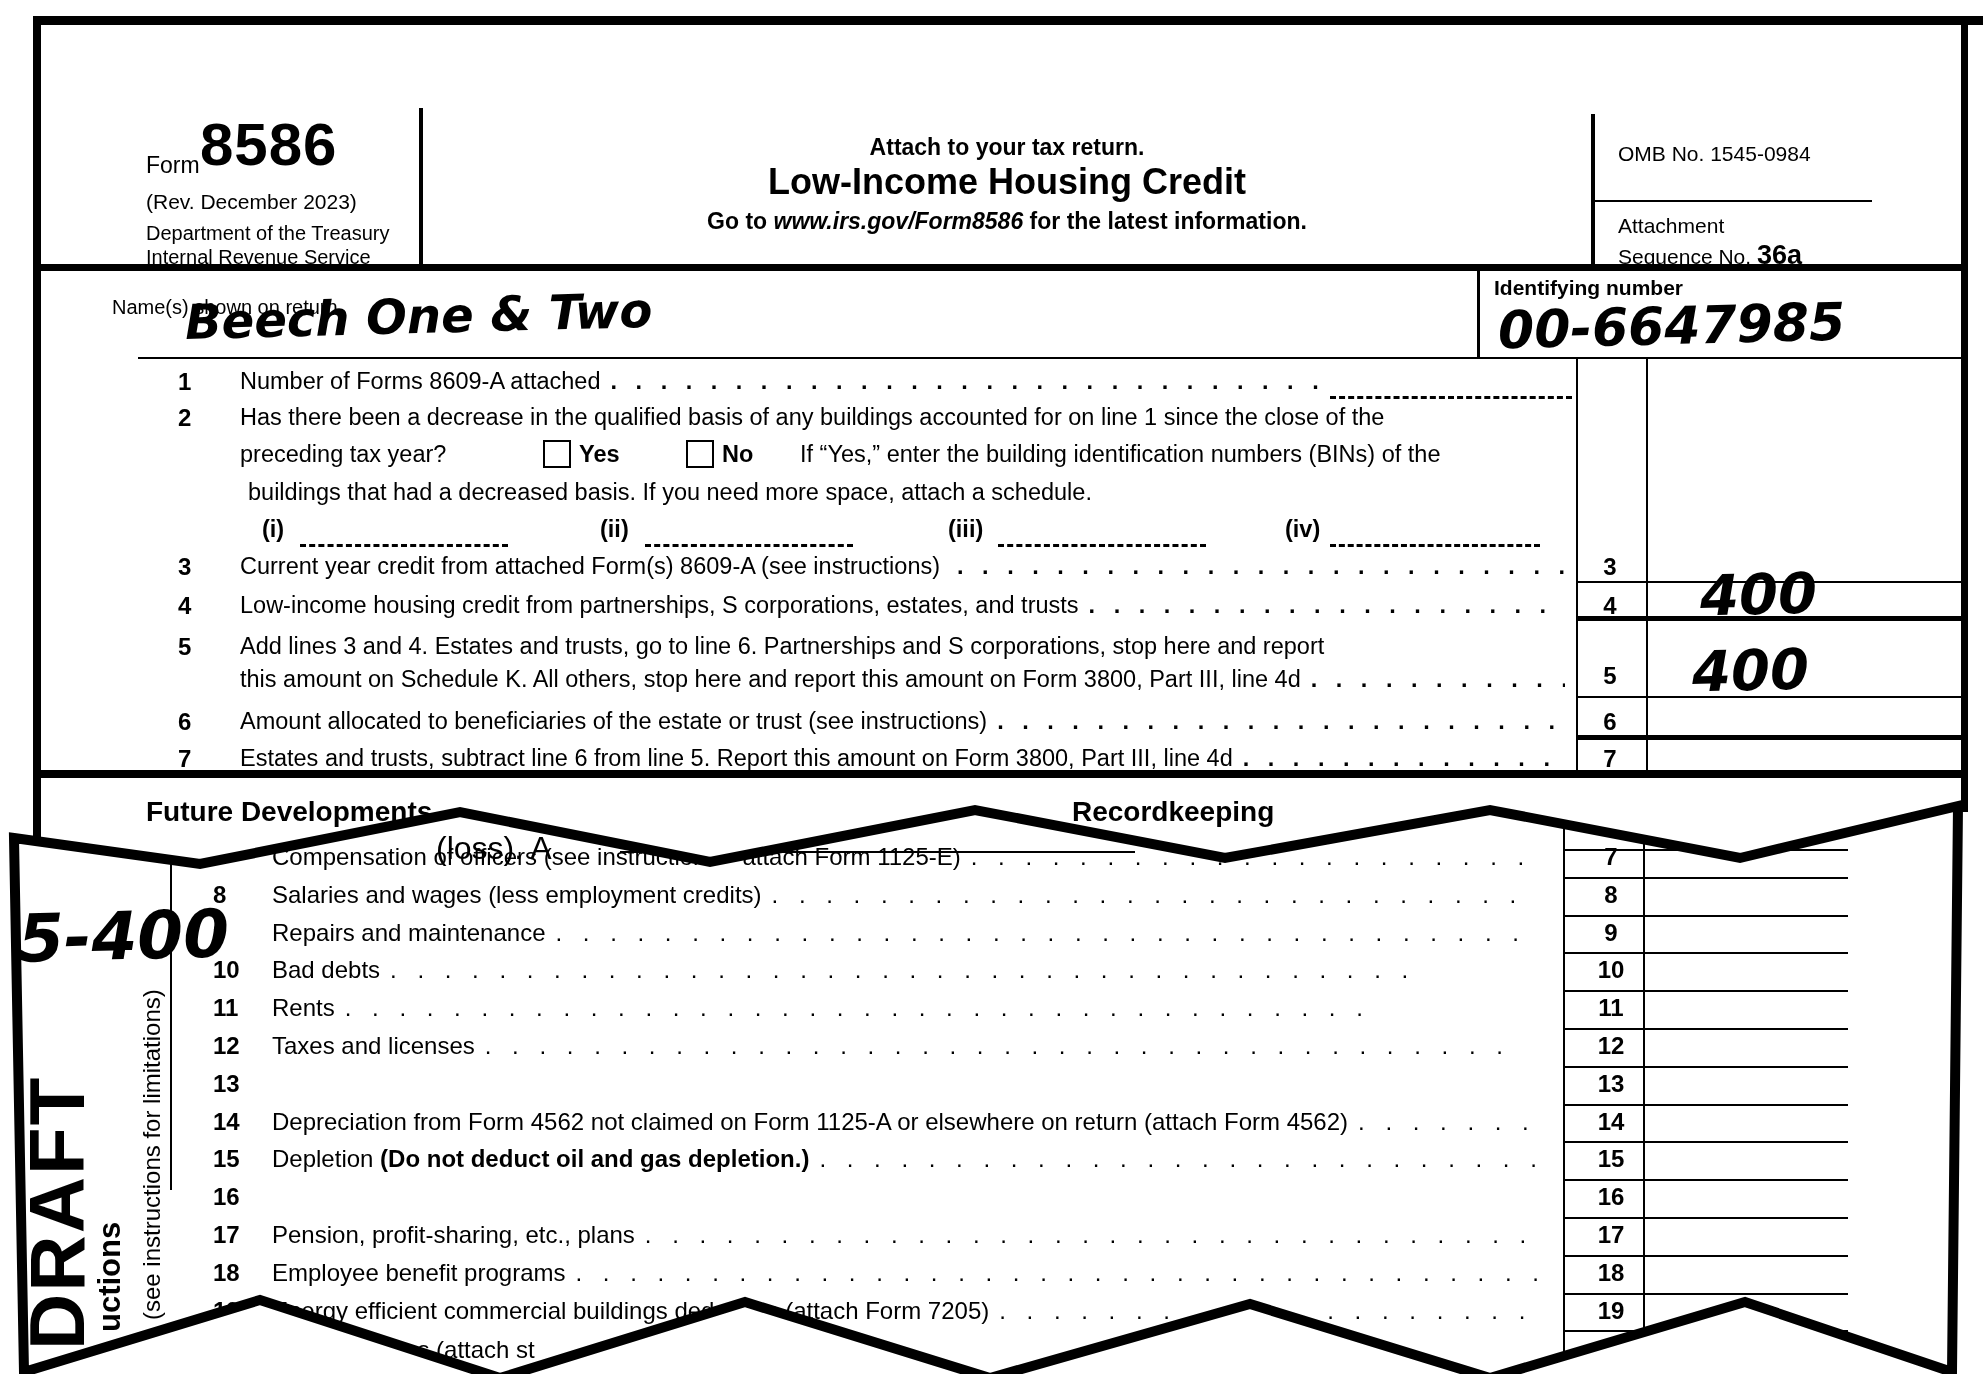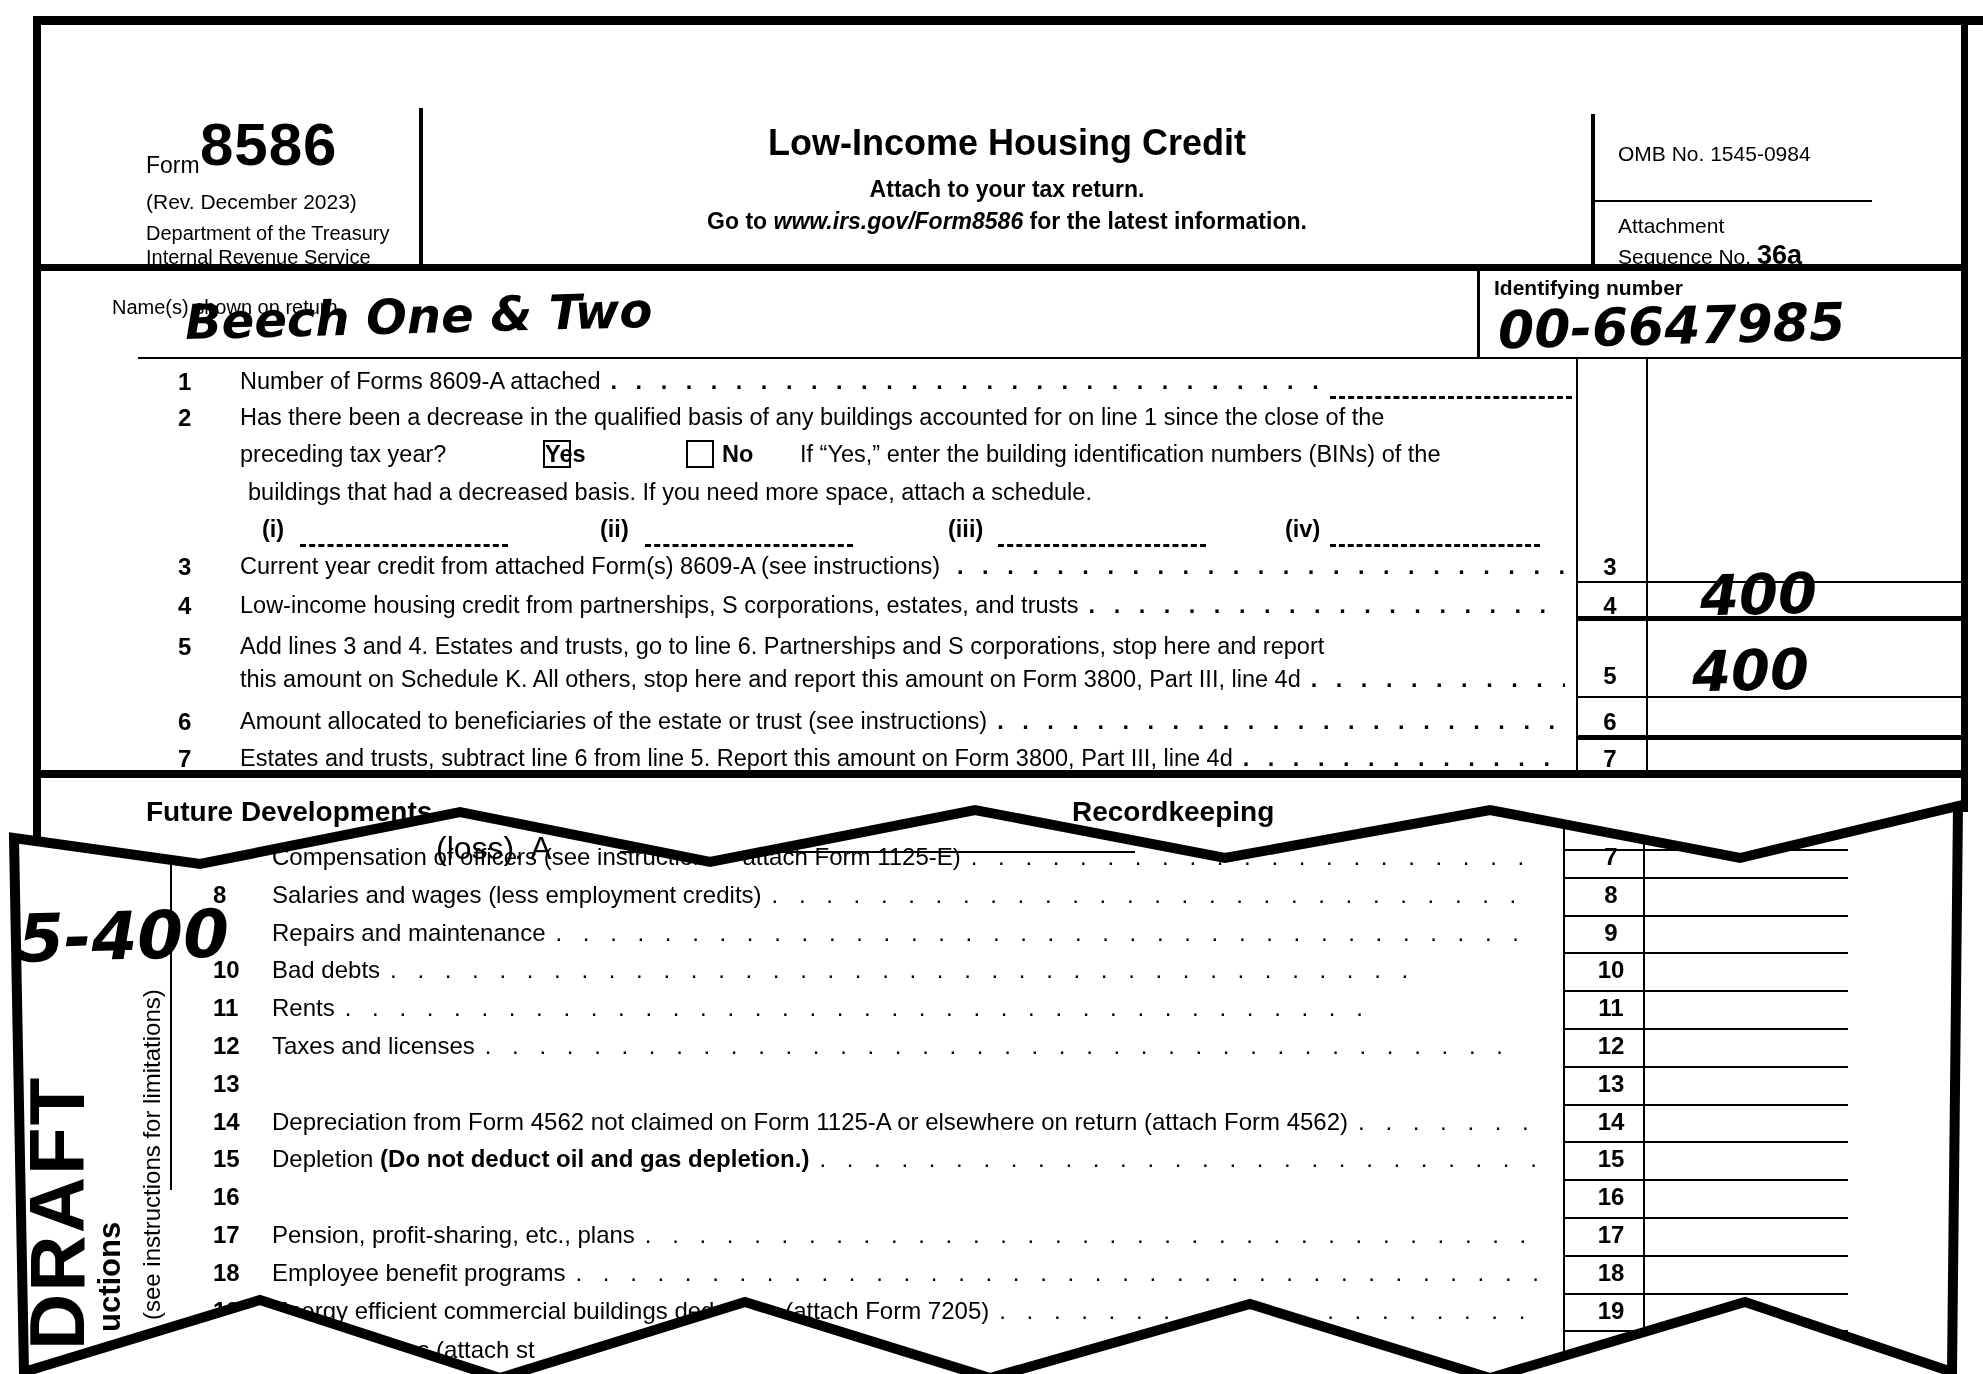--- a/index.html
+++ b/index.html
@@ -49,22 +49,22 @@
     <div class="bar" style="left:1591px;top:114px;width:4px;height:154px;"></div>
     <div class="bar" style="left:33px;top:264px;width:1935px;height:7px;"></div>
 
     <span class="t" style="left:146px;top:152px;font-size:23px;">Form</span>
     <span class="t b" style="left:200px;top:110px;font-size:60px;letter-spacing:1px;">8586</span>
     <span class="t" style="left:146px;top:190px;font-size:21px;">(Rev. December 2023)</span>
     <span class="t" style="left:146px;top:222px;font-size:20px;">Department of the Treasury</span>
     <span class="t" style="left:146px;top:246px;font-size:20px;">Internal Revenue Service</span>
 
     <div class="abs" style="left:423px;top:122px;width:1168px;text-align:center;">
+      <div class="b" style="font-size:23px;margin-top:12px;">Attach to your tax return.</div>
       <div class="b" style="font-size:36px;">Low-Income Housing Credit</div>
-      <div class="b" style="font-size:23px;margin-top:12px;">Attach to your tax return.</div>
       <div class="b" style="font-size:23px;margin-top:5px;"><span>Go to </span><i>www.irs.gov/Form8586</i><span> for the latest information.</span></div>
     </div>
 
     <span class="t" style="left:1618px;top:142px;font-size:21px;">OMB No. 1545-0984</span>
     <div class="bar" style="left:1591px;top:200px;width:281px;height:2px;"></div>
     <span class="t" style="left:1618px;top:214px;font-size:21px;">Attachment</span>
     <span class="t" style="left:1618px;top:240px;font-size:21px;"><span>Sequence No.</span> <span class="b" style="font-size:27px;">36a</span></span>
 
     <span class="t" style="left:112px;top:296px;font-size:20px;">Name(s) shown on return</span>
     <span class="t hw" style="left:185px;top:288px;font-size:48px;">Beech One &amp; Two</span>
@@ -85,21 +85,21 @@
     <div class="lrow" style="left:240px;top:368px;width:1080px;">
       <span class="lbl">Number of Forms 8609-A attached</span>
         <span class="dots"></span>
     </div>
     <div class="dashline" style="left:1330px;top:372px;width:242px;height:24px;"></div>
 
     <span class="rnum" style="left:178px;top:404px;">2</span>
     <span class="t" style="left:240px;top:404px;font-size:23.5px;">Has there been a decrease in the qualified basis of any buildings accounted for on line 1 since the close of the</span>
     <span class="t" style="left:240px;top:441px;font-size:23.5px;">preceding tax year?</span>
     <div class="checkbox" style="left:543px;top:440px;"></div>
-    <span class="t b" style="left:545px;top:441px;font-size:23.5px;text-align:center;">Yes</span>
+    <span class="t b" style="left:579px;top:441px;font-size:23.5px;text-align:center;">Yes</span>
     <div class="checkbox" style="left:686px;top:440px;"></div>
     <span class="t b" style="left:722px;top:441px;font-size:23.5px;">No</span>
     <span class="t" style="left:800px;top:441px;font-size:23.5px;">If “Yes,” enter the building identification numbers (BINs) of the</span>
     <span class="t" style="left:240px;top:479px;font-size:23.5px;margin-left:8px;">buildings that had a decreased basis. If you need more space, attach a schedule.</span>
 
     <span class="t b" style="left:262px;top:516px;font-size:23.5px;">(i)</span>
     <div class="dashline" style="left:300px;top:520px;width:208px;height:24px;"></div>
     <span class="t b" style="left:600px;top:516px;font-size:23.5px;">(ii)</span>
     <div class="dashline" style="left:645px;top:520px;width:208px;height:24px;"></div>
     <span class="t b" style="left:948px;top:516px;font-size:23.5px;">(iii)</span>

